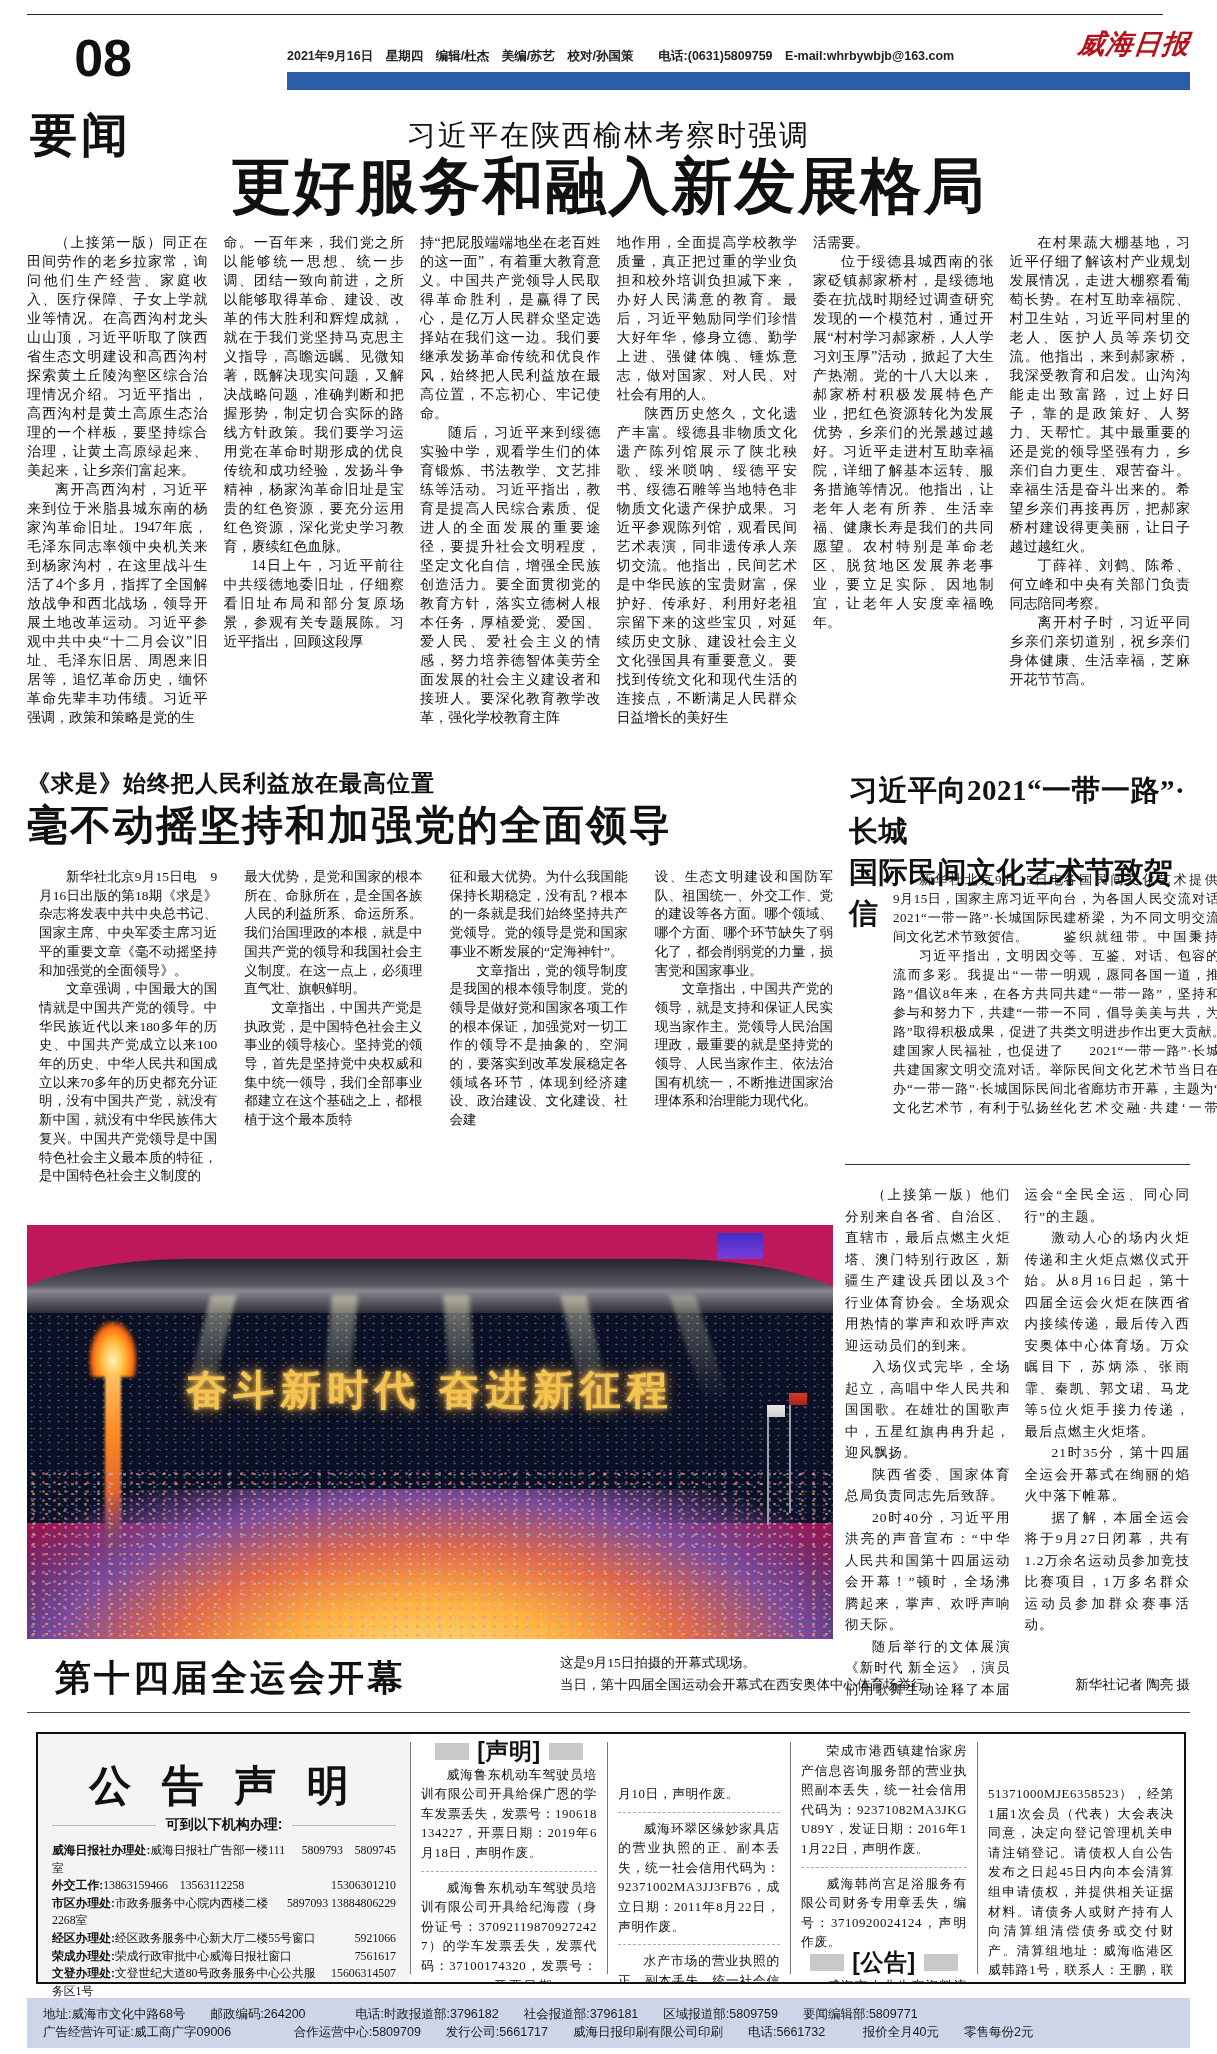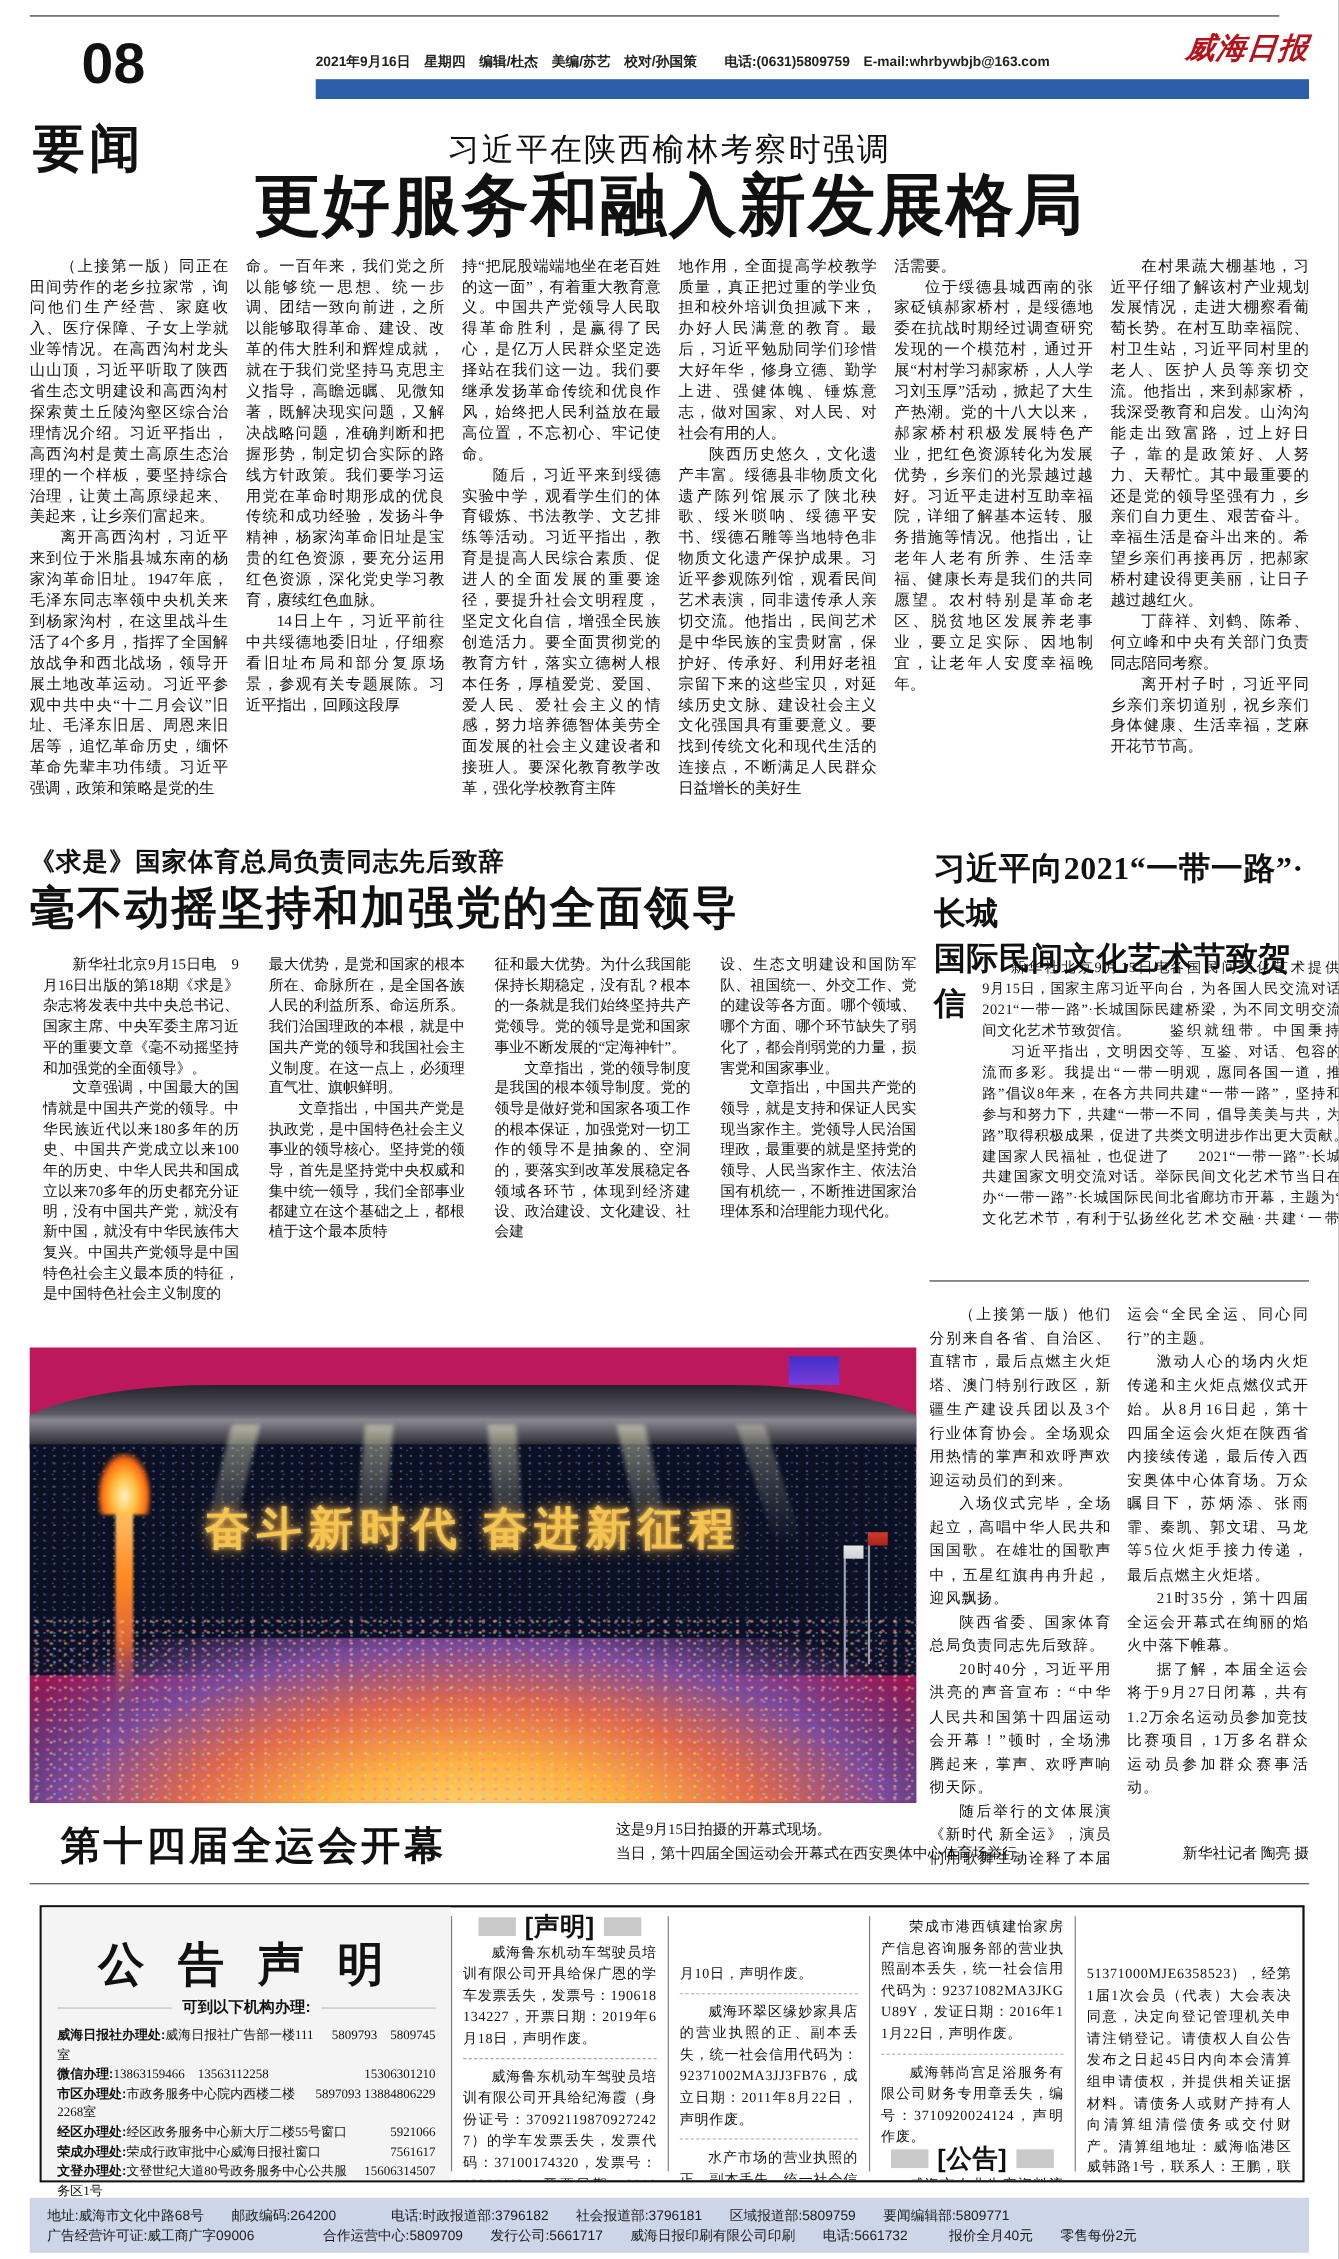--- a/index.html
+++ b/index.html
@@ -179,21 +179,21 @@
         <p>活需要。</p>
         <p>位于绥德县城西南的张家砭镇郝家桥村，是绥德地委在抗战时期经过调查研究发现的一个模范村，通过开展“村村学习郝家桥，人人学习刘玉厚”活动，掀起了大生产热潮。党的十八大以来，郝家桥村积极发展特色产业，把红色资源转化为发展优势，乡亲们的光景越过越好。习近平走进村互助幸福院，详细了解基本运转、服务措施等情况。他指出，让老年人老有所养、生活幸福、健康长寿是我们的共同愿望。农村特别是革命老区、脱贫地区发展养老事业，要立足实际、因地制宜，让老年人安度幸福晚年。</p>
       </div>
     <div class="col f-a1">
         <p>在村果蔬大棚基地，习近平仔细了解该村产业规划发展情况，走进大棚察看葡萄长势。在村互助幸福院、村卫生站，习近平同村里的老人、医护人员等亲切交流。他指出，来到郝家桥，我深受教育和启发。山沟沟能走出致富路，过上好日子，靠的是政策好、人努力、天帮忙。其中最重要的还是党的领导坚强有力，乡亲们自力更生、艰苦奋斗。幸福生活是奋斗出来的。希望乡亲们再接再厉，把郝家桥村建设得更美丽，让日子越过越红火。</p>
         <p>丁薛祥、刘鹤、陈希、何立峰和中央有关部门负责同志陪同考察。</p>
         <p>离开村子时，习近平同乡亲们亲切道别，祝乡亲们身体健康、生活幸福，芝麻开花节节高。</p>
       </div>
   </div>
 
-  <div class="abs" id="a2-kicker">《求是》国家体育总局负责同志先后致辞</div>
+  <div class="abs" id="a2-kicker">《求是》始终把人民利益放在最高位置</div>
   <div class="abs" id="a2-headline">毫不动摇坚持和加强党的全面领导</div>
   <div class="abs" id="a2-body">
     <div class="col f-a2">
         <p>新华社北京9月15日电　9月16日出版的第18期《求是》杂志将发表中共中央总书记、国家主席、中央军委主席习近平的重要文章《毫不动摇坚持和加强党的全面领导》。</p>
         <p>文章强调，中国最大的国情就是中国共产党的领导。中华民族近代以来180多年的历史、中国共产党成立以来100年的历史、中华人民共和国成立以来70多年的历史都充分证明，没有中国共产党，就没有新中国，就没有中华民族伟大复兴。中国共产党领导是中国特色社会主义最本质的特征，是中国特色社会主义制度的</p>
       </div>
     <div class="col f-a2 cont">
         <p>最大优势，是党和国家的根本所在、命脉所在，是全国各族人民的利益所系、命运所系。我们治国理政的本根，就是中国共产党的领导和我国社会主义制度。在这一点上，必须理直气壮、旗帜鲜明。</p>
         <p>文章指出，中国共产党是执政党，是中国特色社会主义事业的领导核心。坚持党的领导，首先是坚持党中央权威和集中统一领导，我们全部事业都建立在这个基础之上，都根植于这个最本质特</p>
       </div>
@@ -277,21 +277,21 @@
       <div id="office-subtitle-row">
         <span class="sub-dash"></span>
         <span id="office-subtitle">可到以下机构办理:</span>
         <span class="sub-dash"></span>
       </div>
       <div class="office-row">
         <span><span class="lbl">威海日报社办理处:</span><span>威海日报社广告部一楼111室</span></span>
         <span class="phones">5809793　5809745</span>
       </div>
       <div class="office-row">
-        <span><span class="lbl">微信办理:</span><span>13863159466　13563112258</span></span>
+        <span><span class="lbl">外交工作:</span><span>13863159466　13563112258</span></span>
         <span class="phones">15306301210</span>
       </div>
       <div class="office-row">
         <span><span class="lbl">市区办理处:</span><span>市政务服务中心院内西楼二楼2268室</span></span>
         <span class="phones">5897093 13884806229</span>
       </div>
       <div class="office-row">
         <span><span class="lbl">经区办理处:</span><span>经区政务服务中心新大厅二楼55号窗口</span></span>
         <span class="phones">5921066</span>
       </div>

